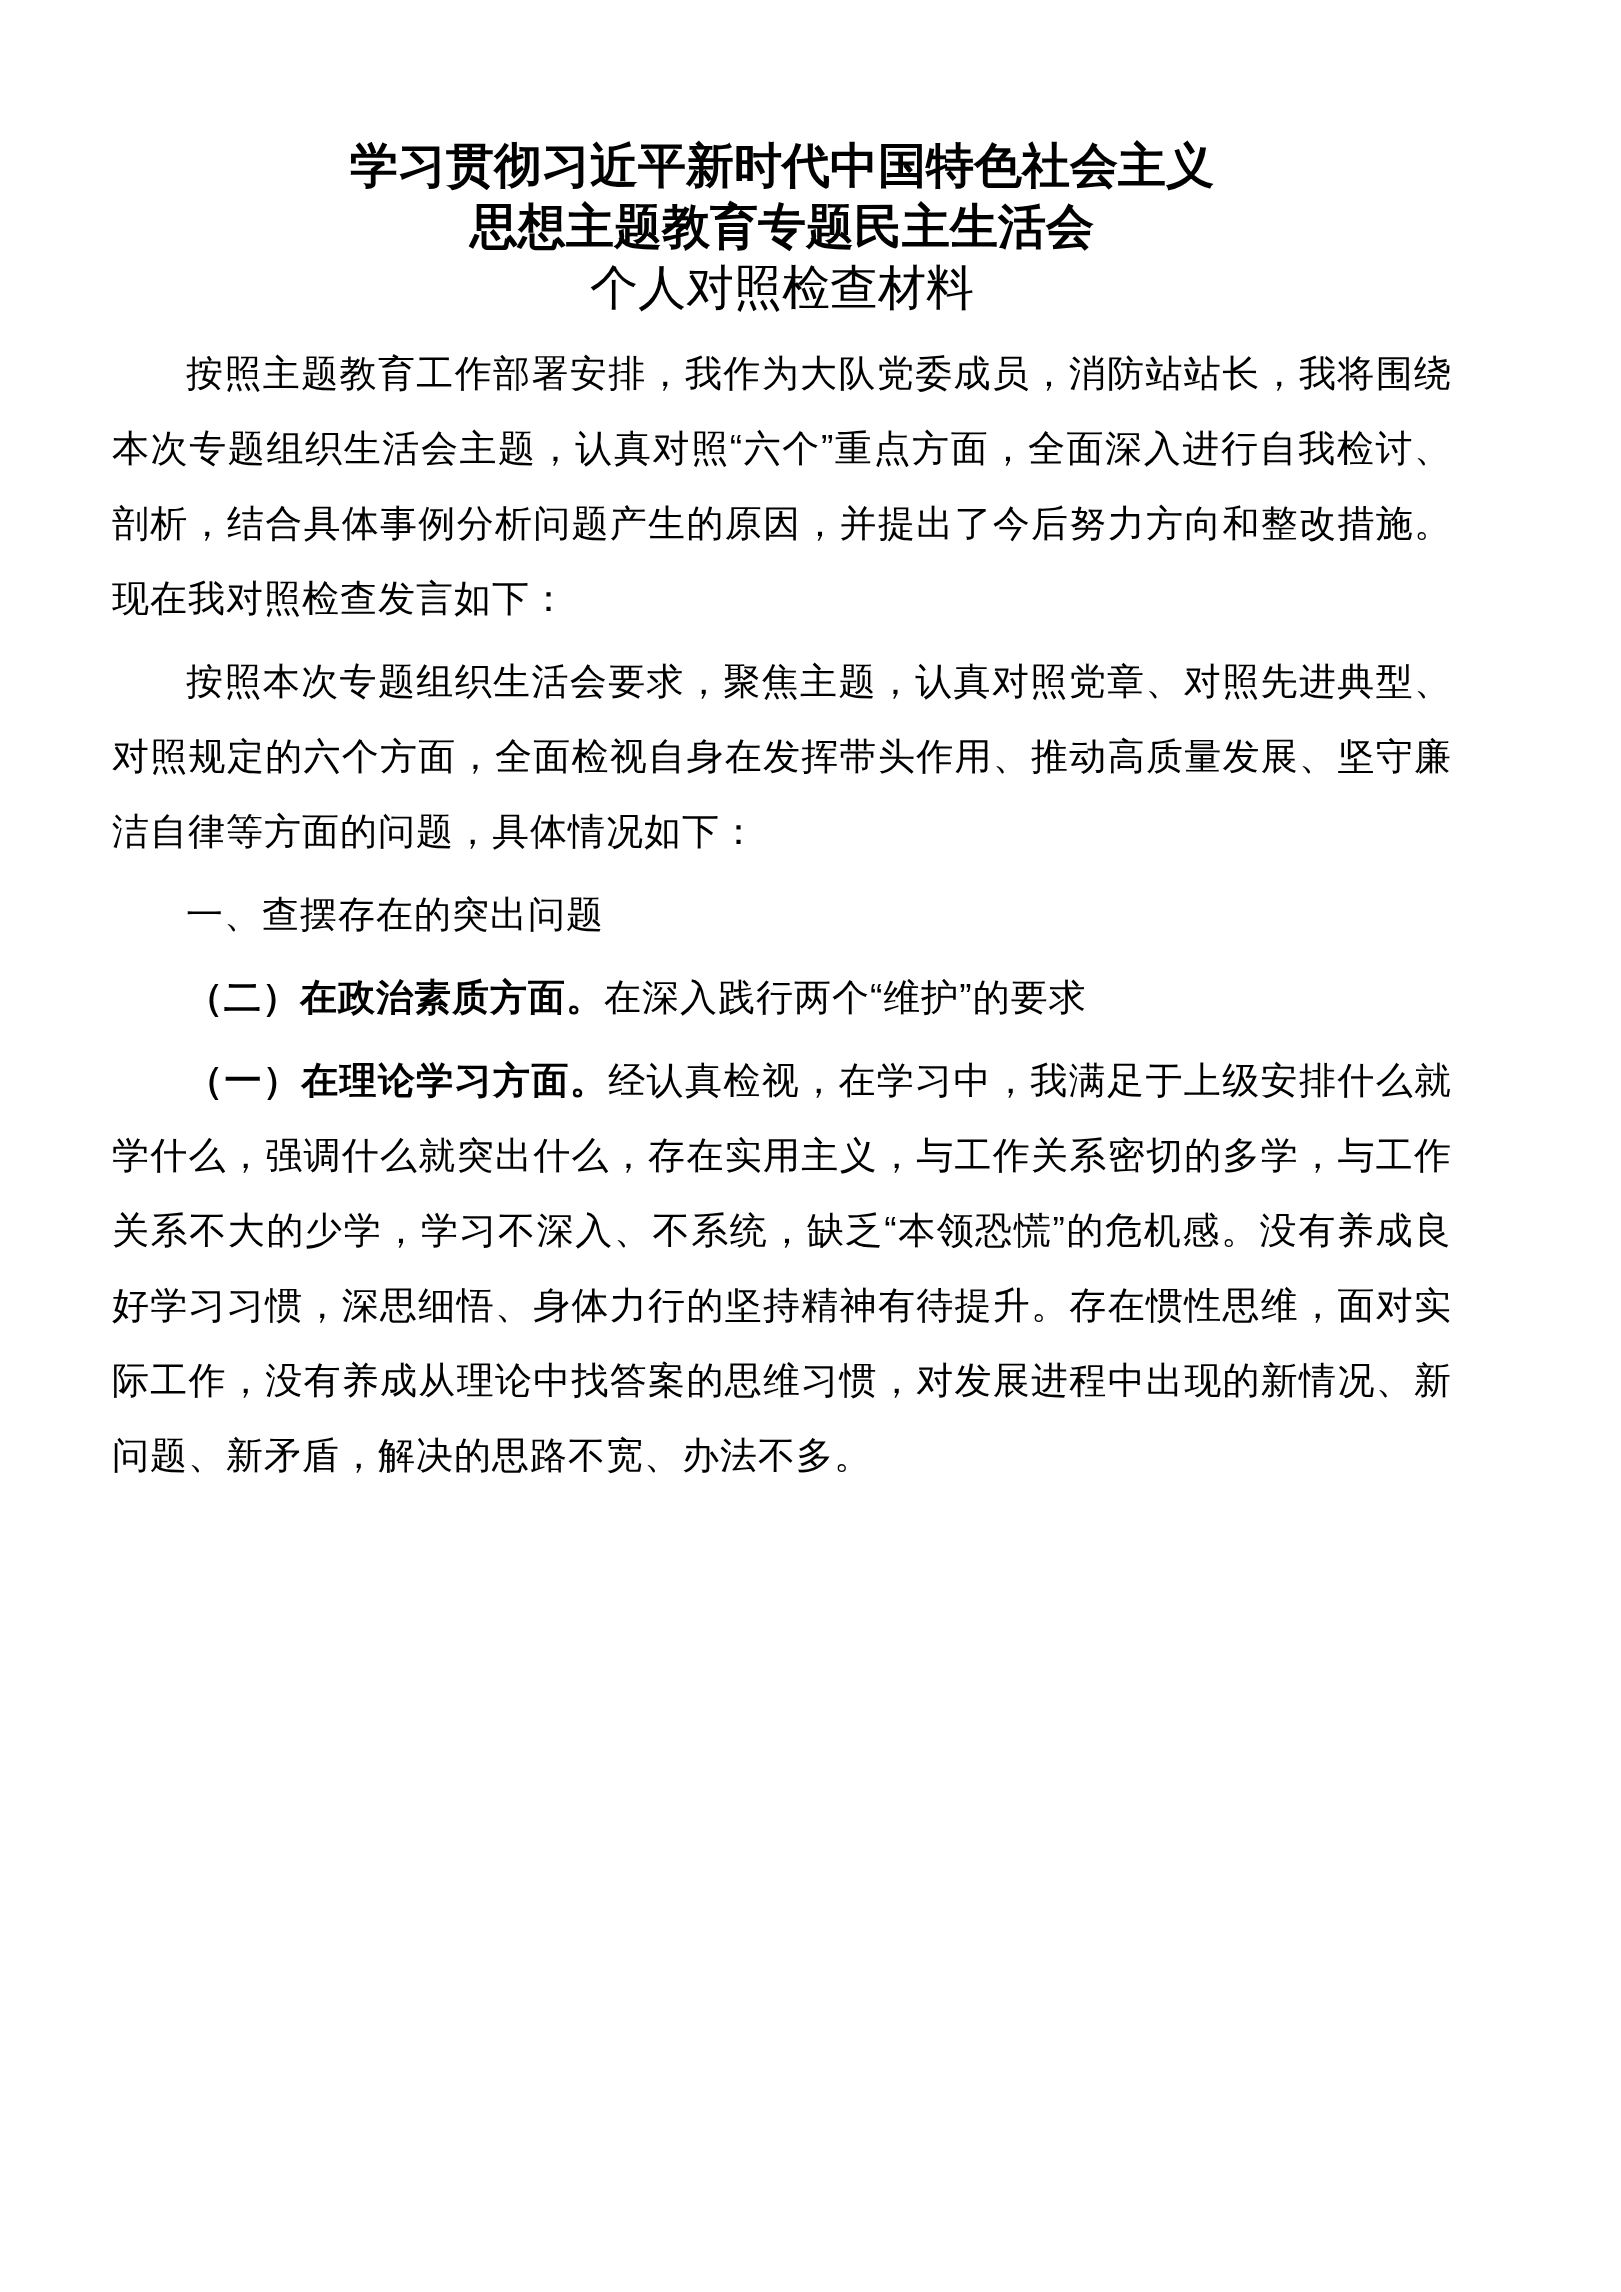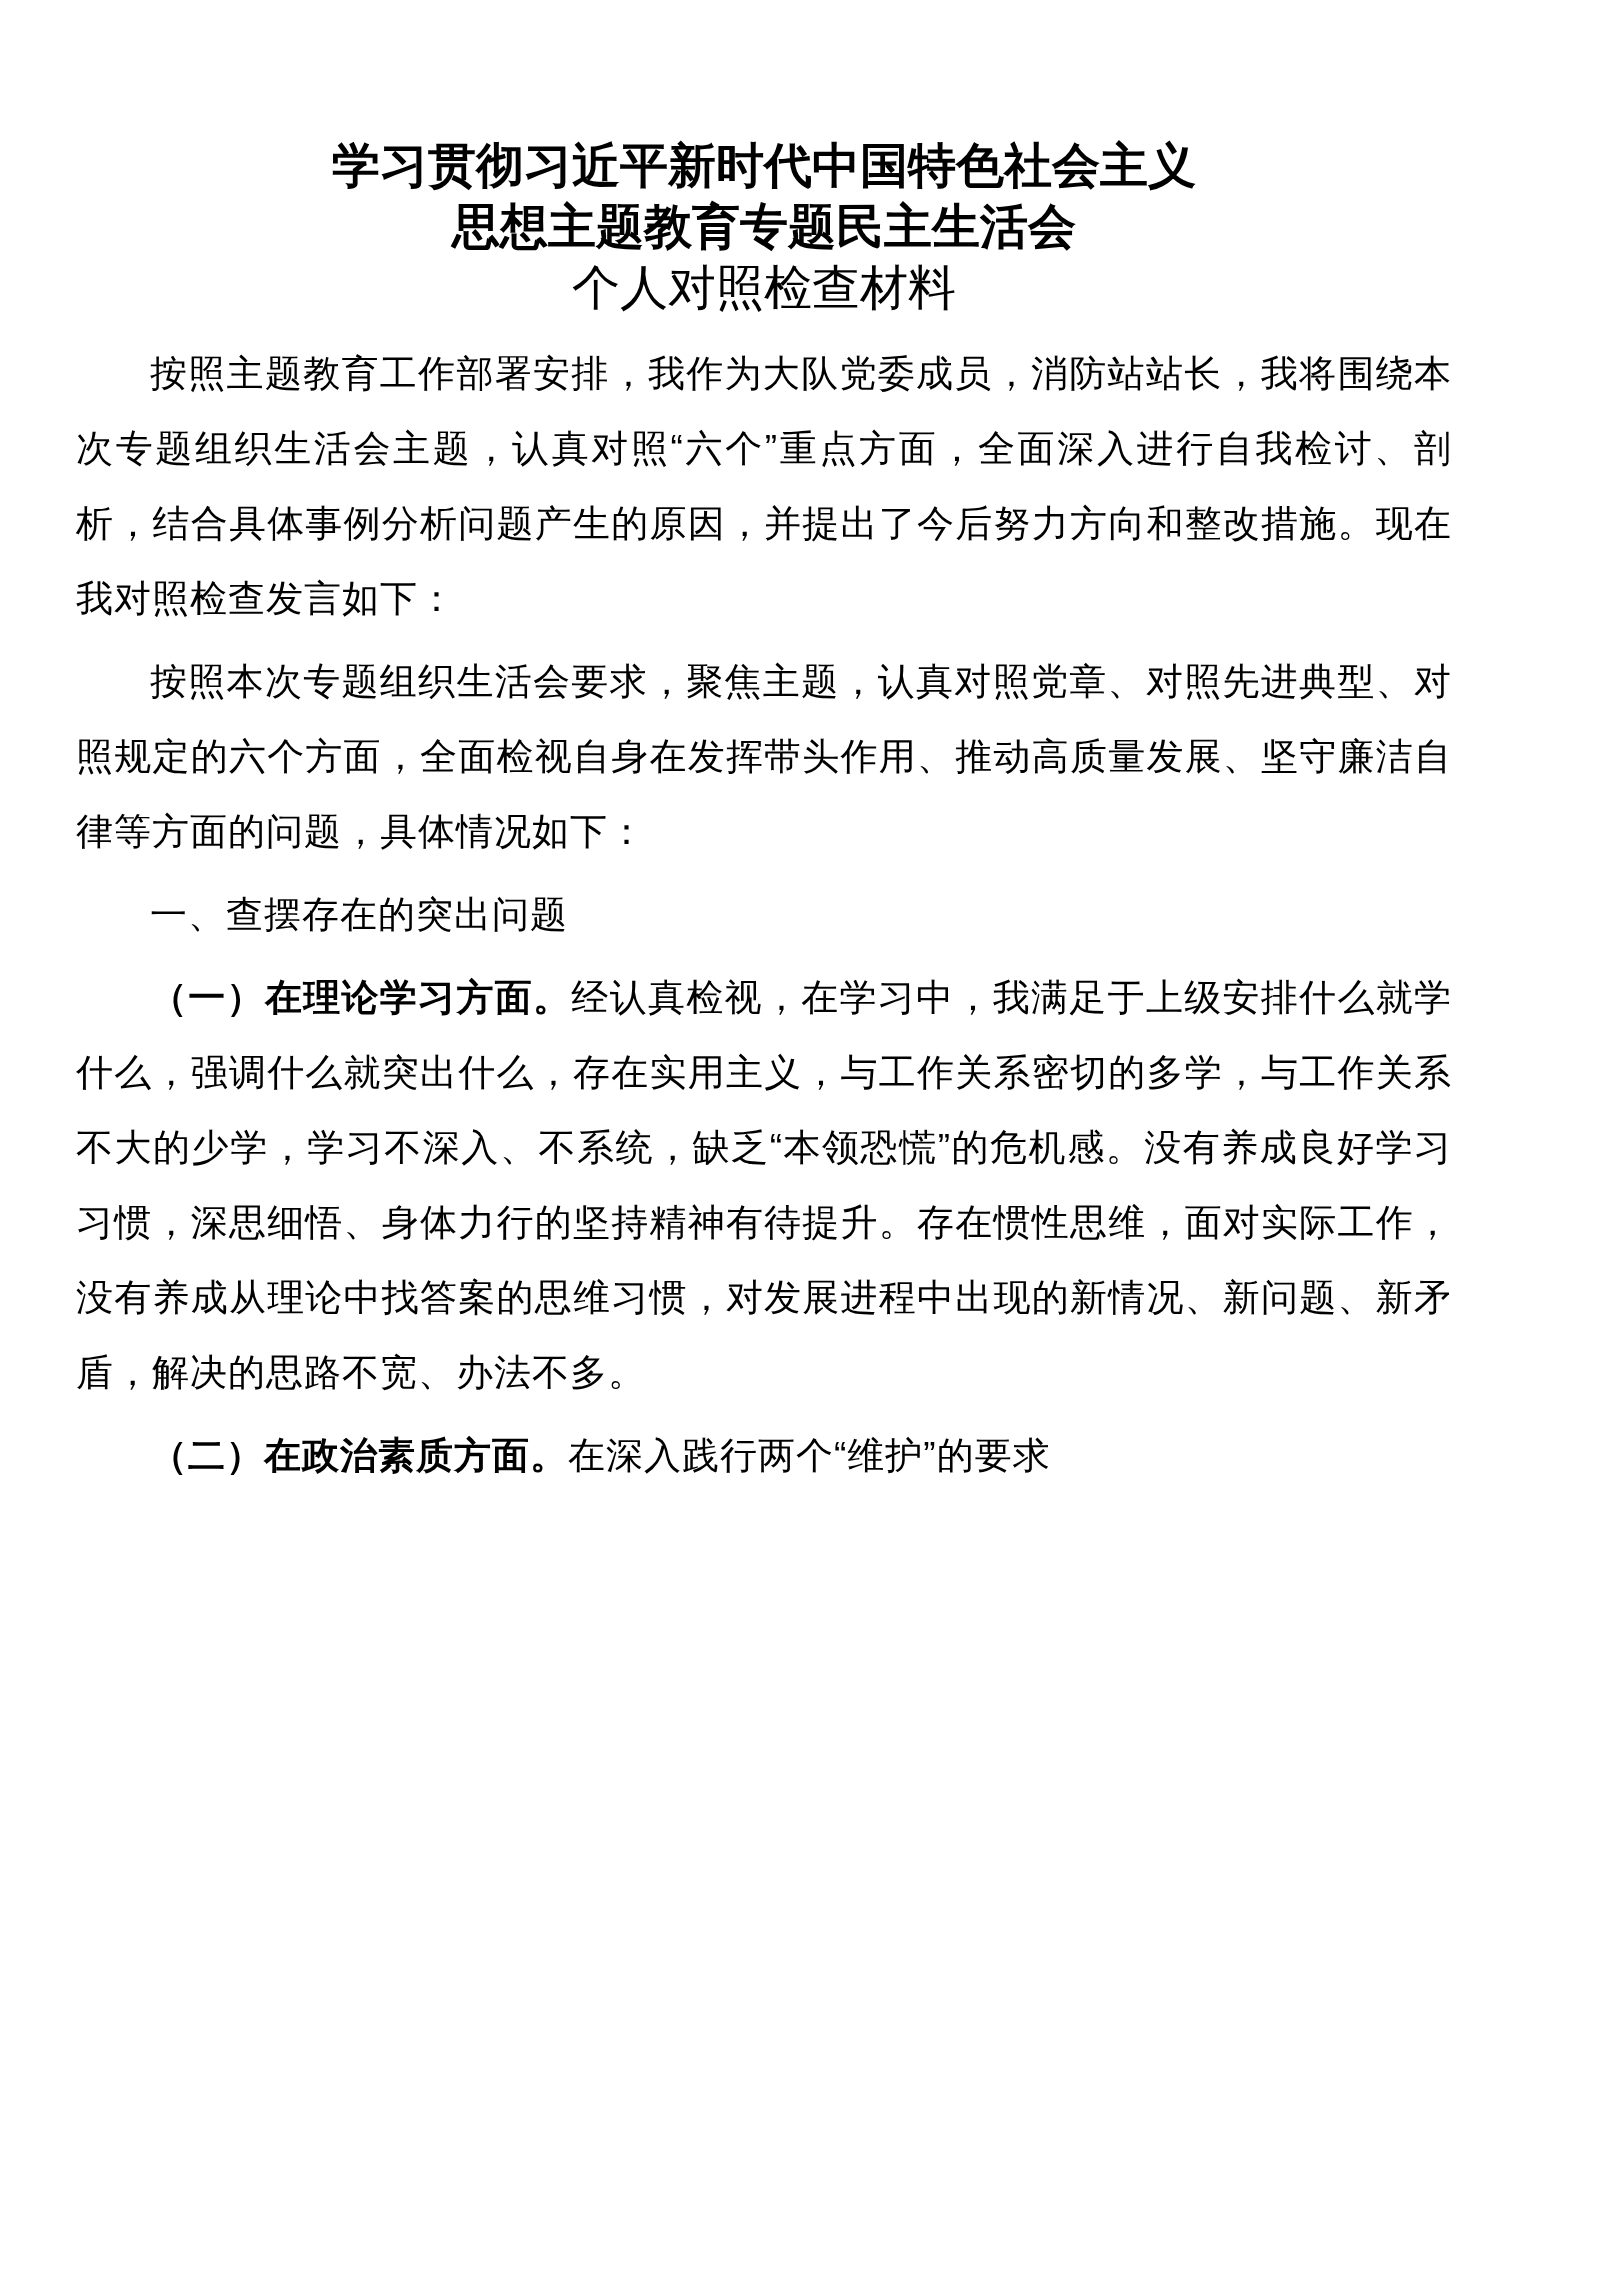--- a/index.html
+++ b/index.html
@@ -11,21 +11,21 @@
     width: 1621px;
     height: 2293px;
     font-family: "Liberation Sans", "DejaVu Sans", sans-serif;
     color: #000000;
     overflow: hidden;
   }
   .page {
     box-sizing: border-box;
     width: 1621px;
     height: 2293px;
-    padding: 135px 161px 59px 68px;
+    padding: 135px 161px 59px 104px;
     background: #ffffff;
   }
   .doc-title {
     text-align: center;
     font-size: 48px;
     line-height: 61px;
     margin: 0 0 17.6px 0;
   }
   .doc-title .t-line {
     display: block;
@@ -62,20 +62,20 @@
   </h1>
 
   <div class="doc-body">
 
     <p><span class="lead"></span><span>按照主题教育工作部署安排，我作为大队党委成员，消防站站长，我将围绕本次专题组织生活会主题，认真对照“六个”重点方面，全面深入进行自我检讨、剖析，结合具体事例分析问题产生的原因，并提出了今后努力方向和整改措施。现在我对照检查发言如下：</span></p>
 
     <p><span class="lead"></span><span>按照本次专题组织生活会要求，聚焦主题，认真对照党章、对照先进典型、对照规定的六个方面，全面检视自身在发挥带头作用、推动高质量发展、坚守廉洁自律等方面的问题，具体情况如下：</span></p>
 
     <p><span class="lead"></span><span>一、查摆存在的突出问题</span></p>
 
+    <p><span class="lead">（二）在政治素质方面。</span><span>在深入践行两个“维护”的要求</span></p>
+
     <p><span class="lead">（一）在理论学习方面。</span><span>经认真检视，在学习中，我满足于上级安排什么就学什么，强调什么就突出什么，存在实用主义，与工作关系密切的多学，与工作关系不大的少学，学习不深入、不系统，缺乏“本领恐慌”的危机感。没有养成良好学习习惯，深思细悟、身体力行的坚持精神有待提升。存在惯性思维，面对实际工作，没有养成从理论中找答案的思维习惯，对发展进程中出现的新情况、新问题、新矛盾，解决的思路不宽、办法不多。</span></p>
-
-    <p><span class="lead">（二）在政治素质方面。</span><span>在深入践行两个“维护”的要求</span></p>
 
   </div>
 
 </div>
 
 
 </body></html>

